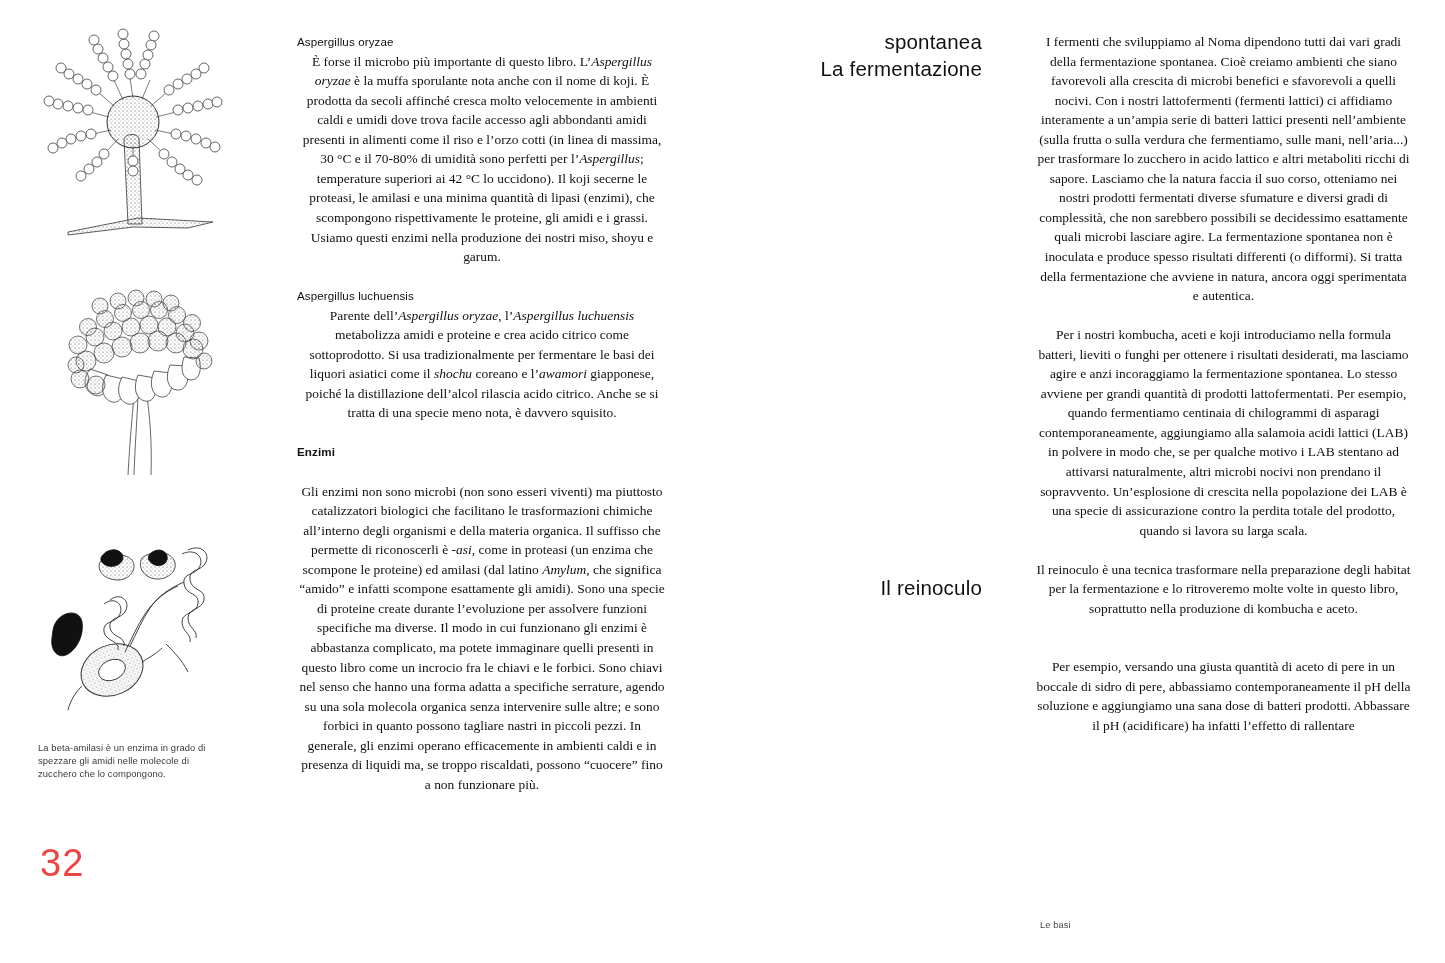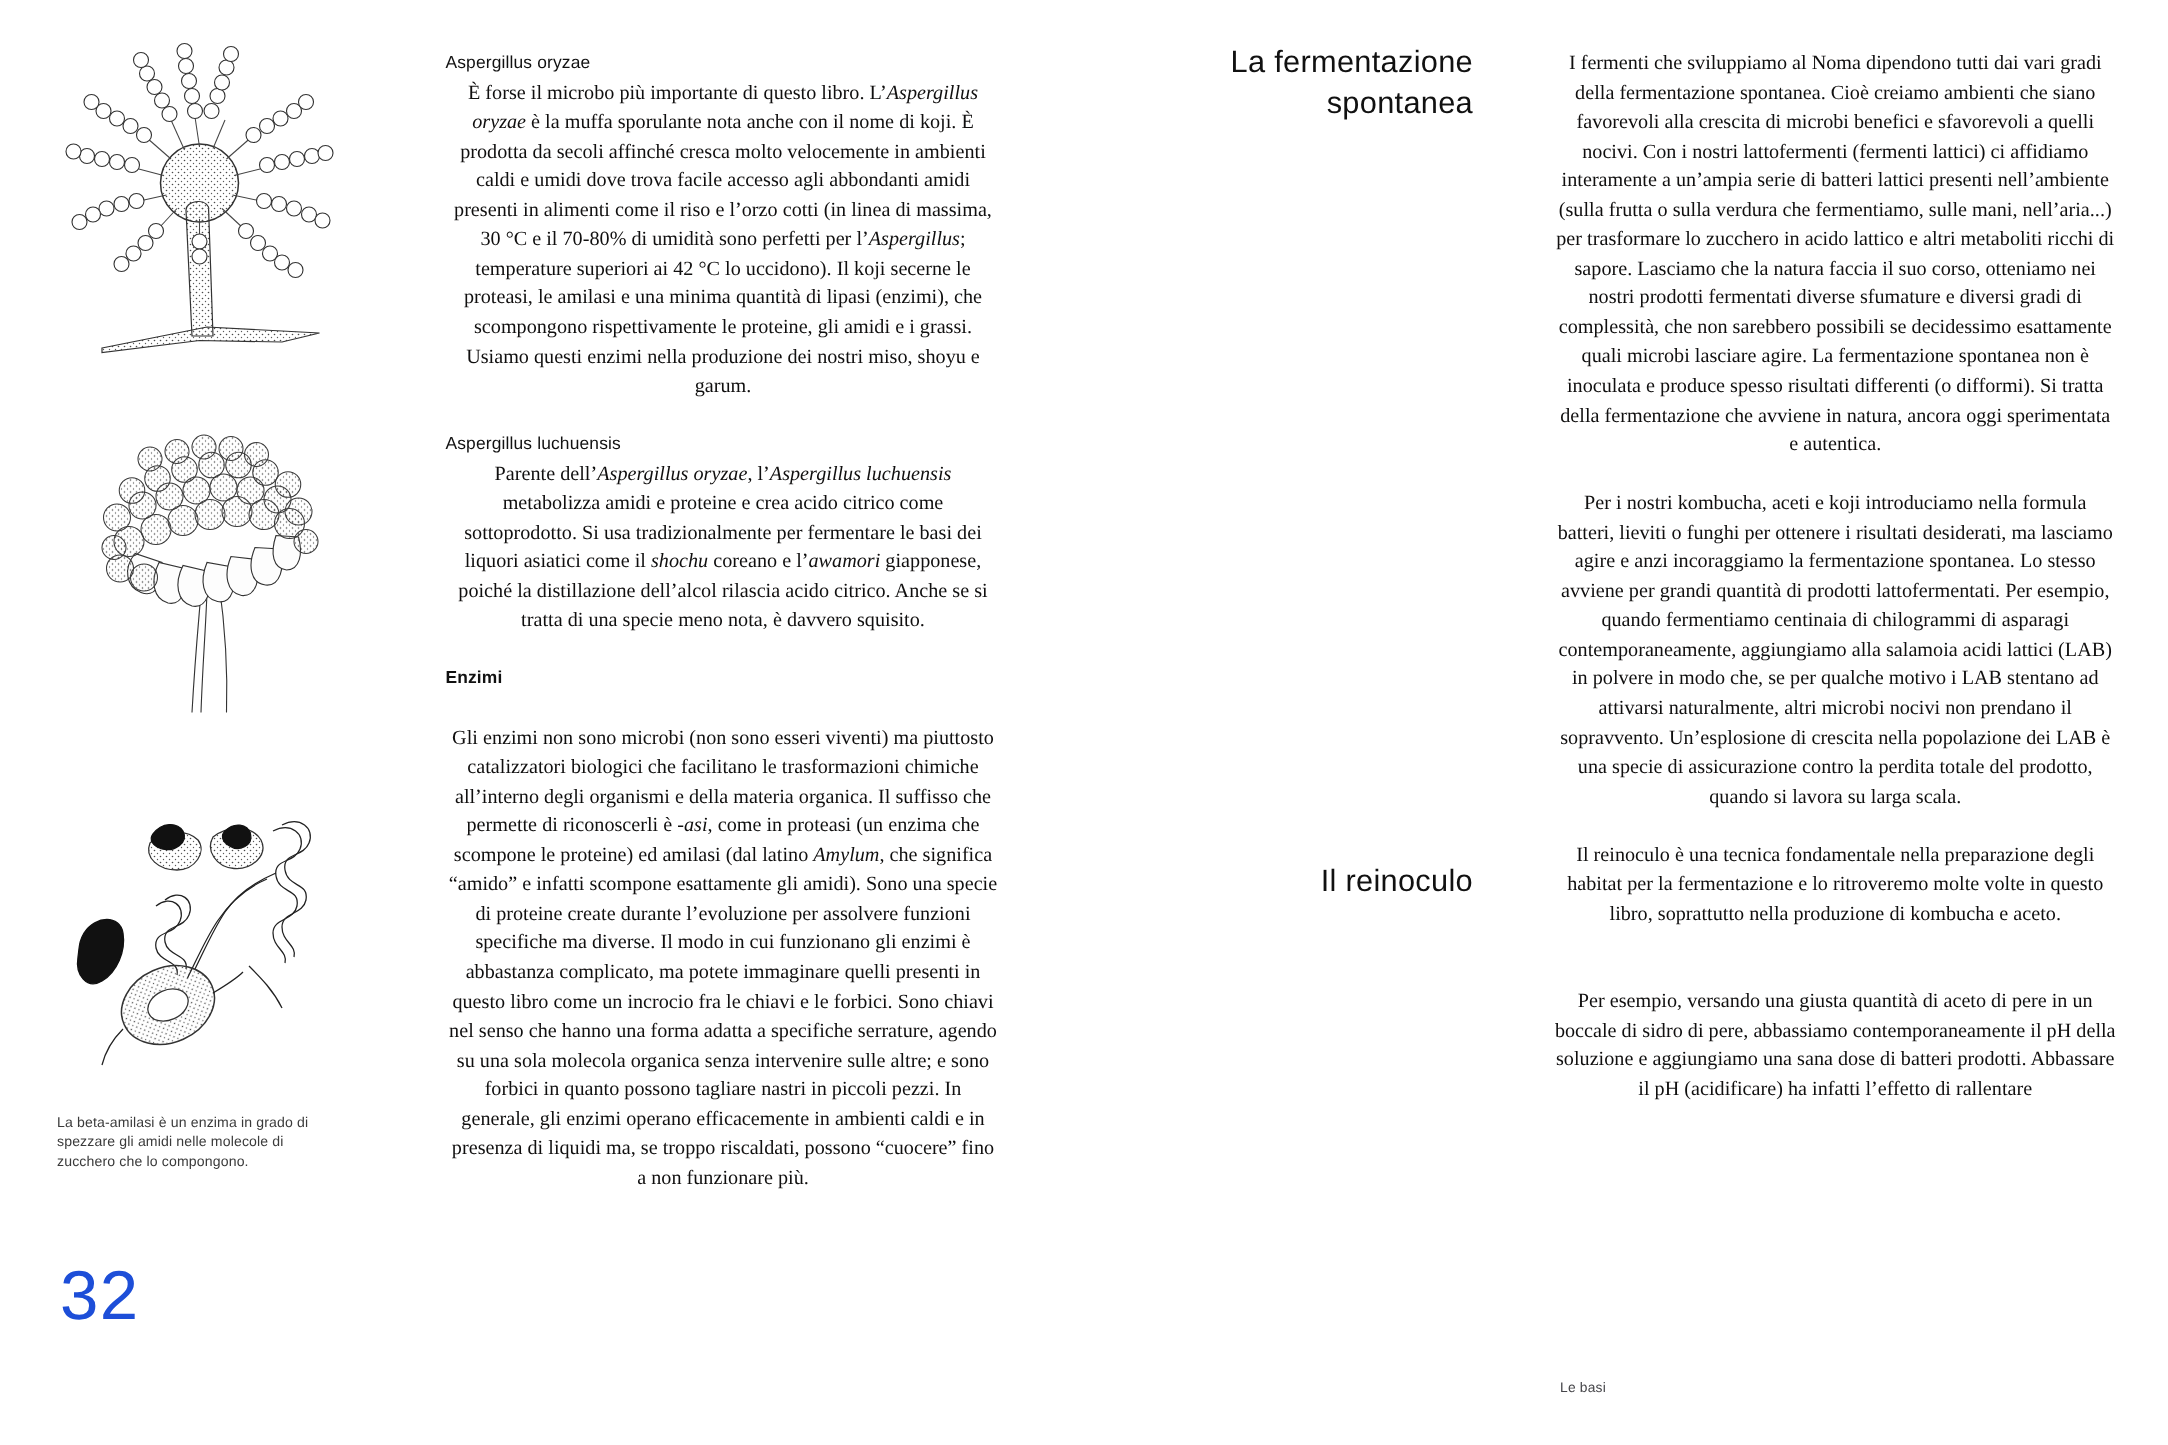--- a/index.html
+++ b/index.html
@@ -104,23 +104,23 @@
     letter-spacing: 0.01px;
   }
   p.body i, p.body em { font-style: italic; }
   .gap { height: 19.5px; }
   .gap-sm { height: 19.5px; }
 
   
   .folio {
     position: absolute;
     font-family: "Liberation Sans", sans-serif;
-    font-size: 46px;
+    font-size: 38px;
     font-weight: 400;
-    color: #1d4ed8;
+    color: #ef4444;
     letter-spacing: 1px;
     line-height: 50px;
   }
   #folio-left  { left: 40px;  top: 838px; }
 
   .running-foot {
     position: absolute;
     left: 1040px; top: 920px;
     font-family: "Liberation Sans", sans-serif;
     font-size: 9.2px;
@@ -350,32 +350,32 @@
 
       <p class="body">Gli enzimi non sono microbi (non sono esseri viventi) ma piuttosto catalizzatori biologici che facilitano le trasformazioni chimiche all’interno degli organismi e della materia organica. Il suffisso che permette di riconoscerli è <i>-asi</i>, come in proteasi (un enzima che scompone le proteine) ed amilasi (dal latino <i>Amylum</i>, che significa “amido” e infatti scompone esattamente gli amidi). Sono una specie di proteine create durante l’evoluzione per assolvere funzioni specifiche ma diverse. Il modo in cui funzionano gli enzimi è abbastanza complicato, ma potete immaginare quelli presenti in questo libro come un incrocio fra le chiavi e le forbici. Sono chiavi nel senso che hanno una forma adatta a specifiche serrature, agendo su una sola molecola organica senza intervenire sulle altre; e sono forbici in quanto possono tagliare nastri in piccoli pezzi. In generale, gli enzimi operano efficacemente in ambienti caldi e in presenza di liquidi ma, se troppo riscaldati, possono “cuocere” fino a non funzionare più.</p>
     </div>
 
     <div class="folio" id="folio-left">32</div>
   </div>
 
   <div id="page-right">
 
     <div class="head-col">
+      <div class="section-head">spontanea</div>
       <div class="section-head">La fermentazione</div>
-      <div class="section-head">spontanea</div>
       <div class="head-spacer-1"></div>
       <div class="section-head">Il reinoculo</div>
     </div>
 
     <div class="body-col-right">
       <p class="body">I fermenti che sviluppiamo al Noma dipendono tutti dai vari gradi della fermentazione spontanea. Cioè creiamo ambienti che siano favorevoli alla crescita di microbi benefici e sfavorevoli a quelli nocivi. Con i nostri lattofermenti (fermenti lattici) ci affidiamo interamente a un’ampia serie di batteri lattici presenti nell’ambiente (sulla frutta o sulla verdura che fermentiamo, sulle mani, nell’aria...) per trasformare lo zucchero in acido lattico e altri metaboliti ricchi di sapore. Lasciamo che la natura faccia il suo corso, otteniamo nei nostri prodotti fermentati diverse sfumature e diversi gradi di complessità, che non sarebbero possibili se decidessimo esattamente quali microbi lasciare agire. La fermentazione spontanea non è inoculata e produce spesso risultati differenti (o difformi). Si tratta della fermentazione che avviene in natura, ancora oggi sperimentata e autentica.</p>
       <div class="gap"></div>
       <p class="body">Per i nostri kombucha, aceti e koji introduciamo nella formula batteri, lieviti o funghi per ottenere i risultati desiderati, ma lasciamo agire e anzi incoraggiamo la fermentazione spontanea. Lo stesso avviene per grandi quantità di prodotti lattofermentati. Per esempio, quando fermentiamo centinaia di chilogrammi di asparagi contemporaneamente, aggiungiamo alla salamoia acidi lattici (LAB) in polvere in modo che, se per qualche motivo i LAB stentano ad attivarsi naturalmente, altri microbi nocivi non prendano il sopravvento. Un’esplosione di crescita nella popolazione dei LAB è una specie di assicurazione contro la perdita totale del prodotto, quando si lavora su larga scala.</p>
       <div class="gap"></div>
-      <p class="body">Il reinoculo è una tecnica fondamentale nella preparazione degli habitat per la fermentazione e lo ritroveremo molte volte in questo libro, soprattutto nella produzione di kombucha e aceto.</p>
+      <p class="body">Il reinoculo è una tecnica trasformare nella preparazione degli habitat per la fermentazione e lo ritroveremo molte volte in questo libro, soprattutto nella produzione di kombucha e aceto.</p>
       <div class="gap"></div>
       <div class="gap"></div>
       <p class="body">Per esempio, versando una giusta quantità di aceto di pere in un boccale di sidro di pere, abbassiamo contemporaneamente il pH della soluzione e aggiungiamo una sana dose di batteri prodotti. Abbassare il pH (acidificare) ha infatti l’effetto di rallentare</p>
     </div>
 
   </div>
 
   <div class="running-foot">Le basi</div>
 
 </div>

